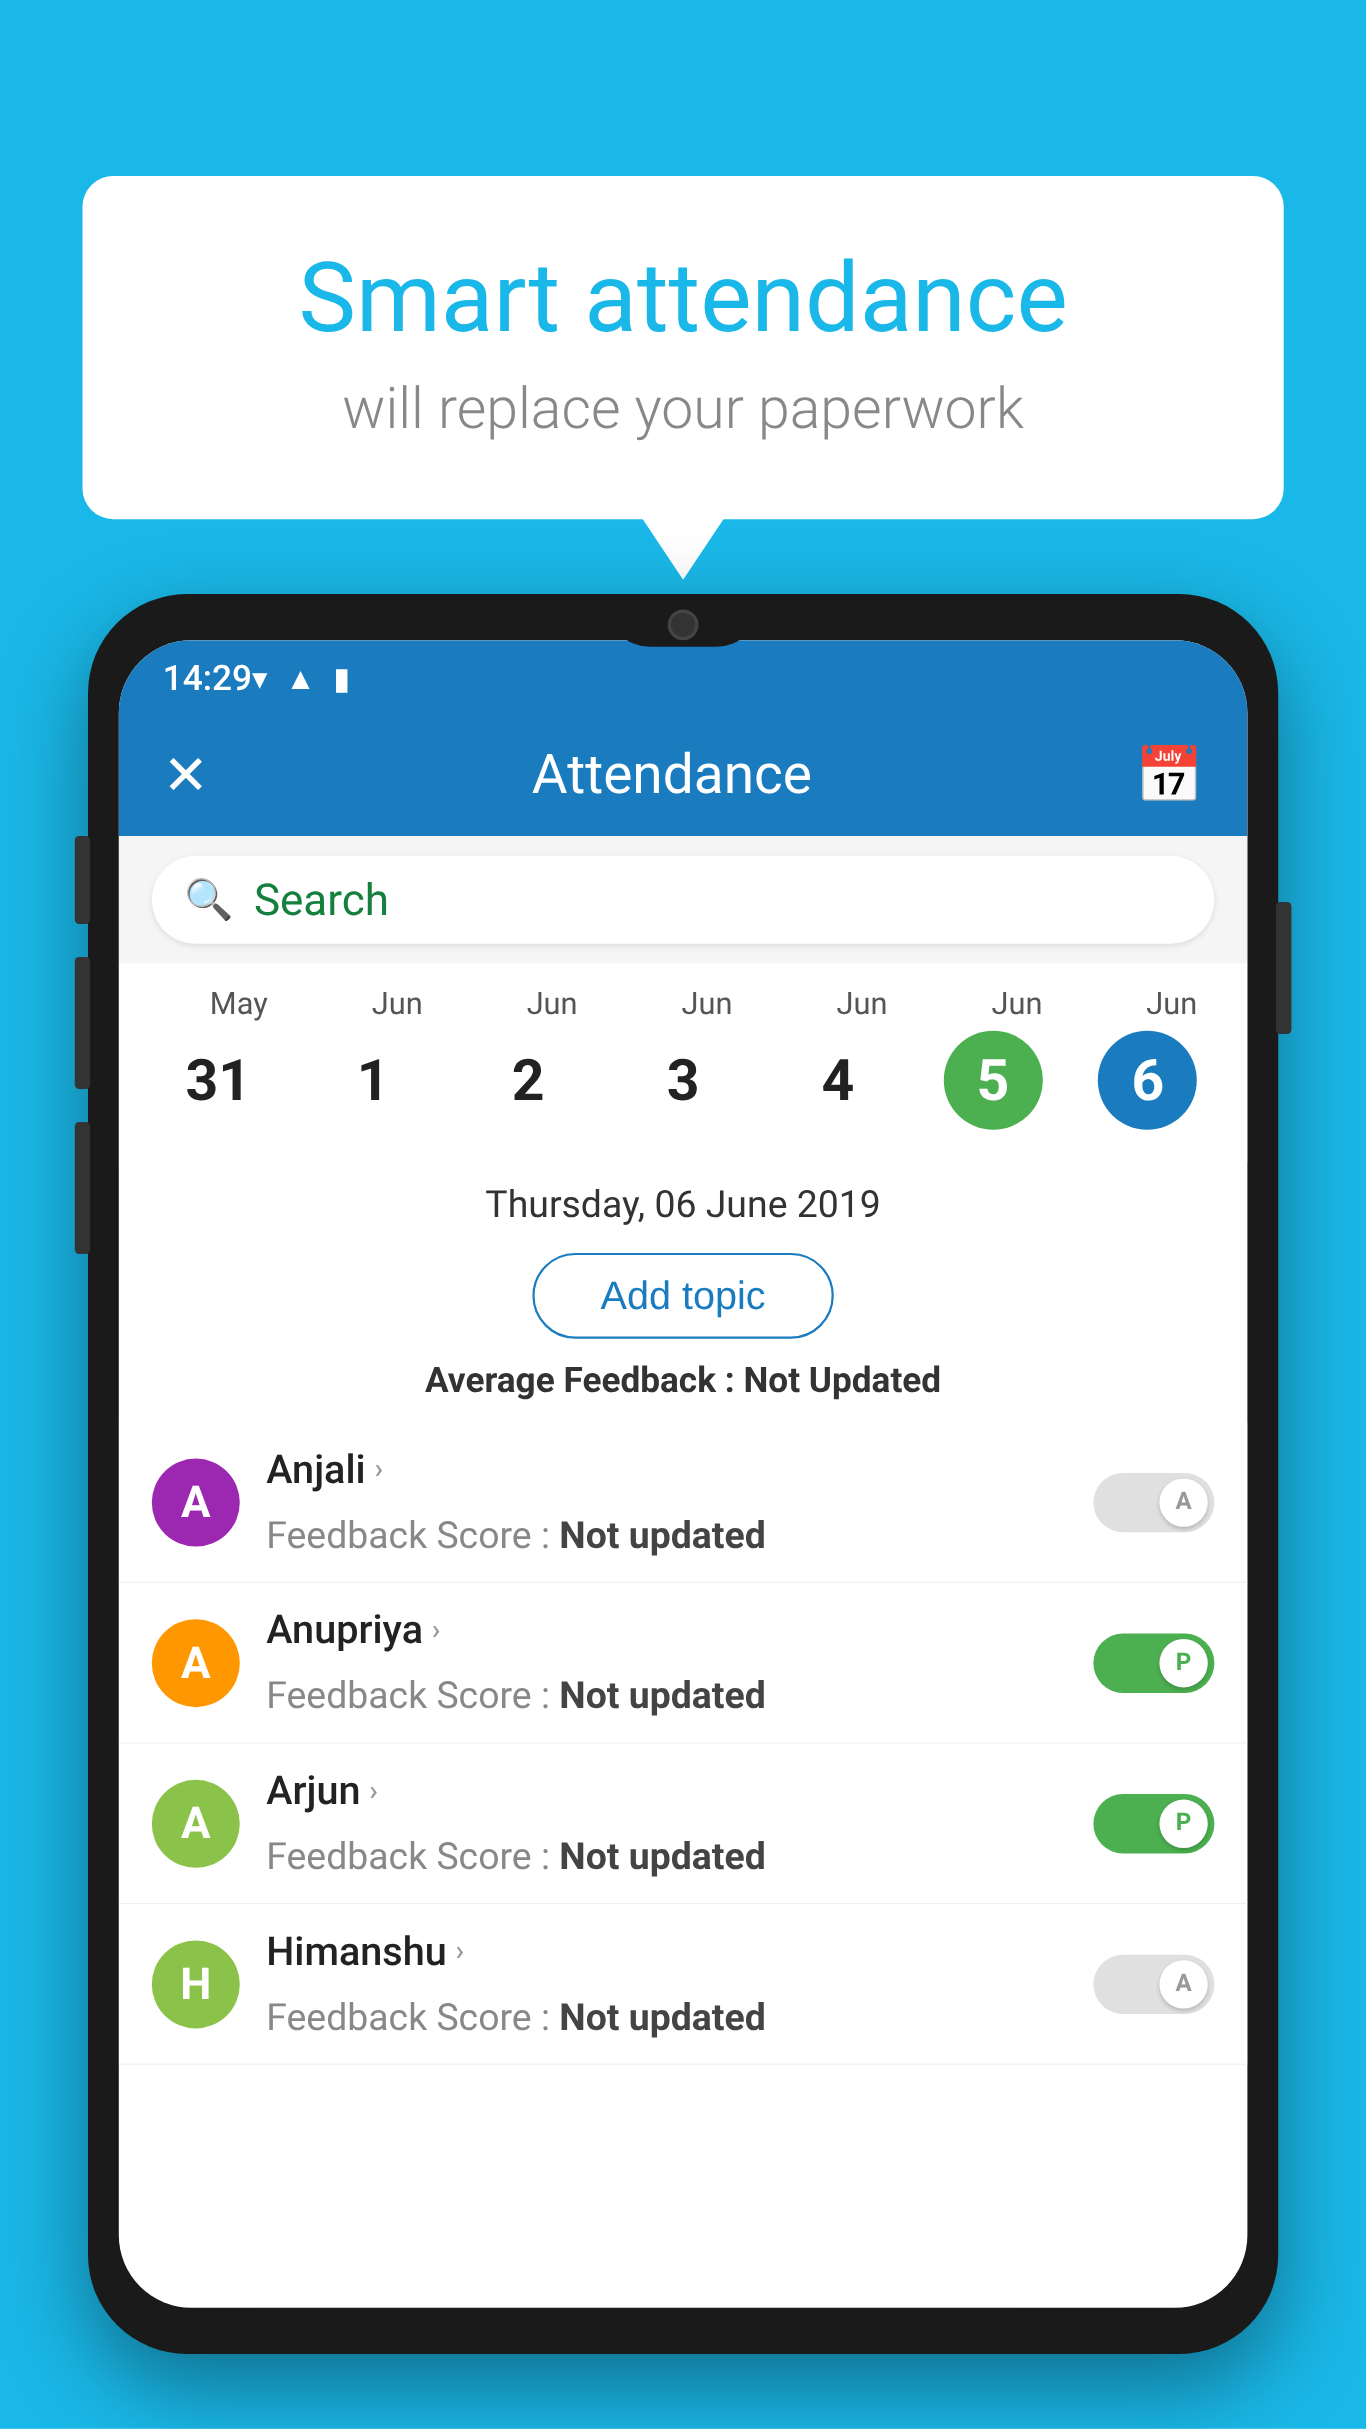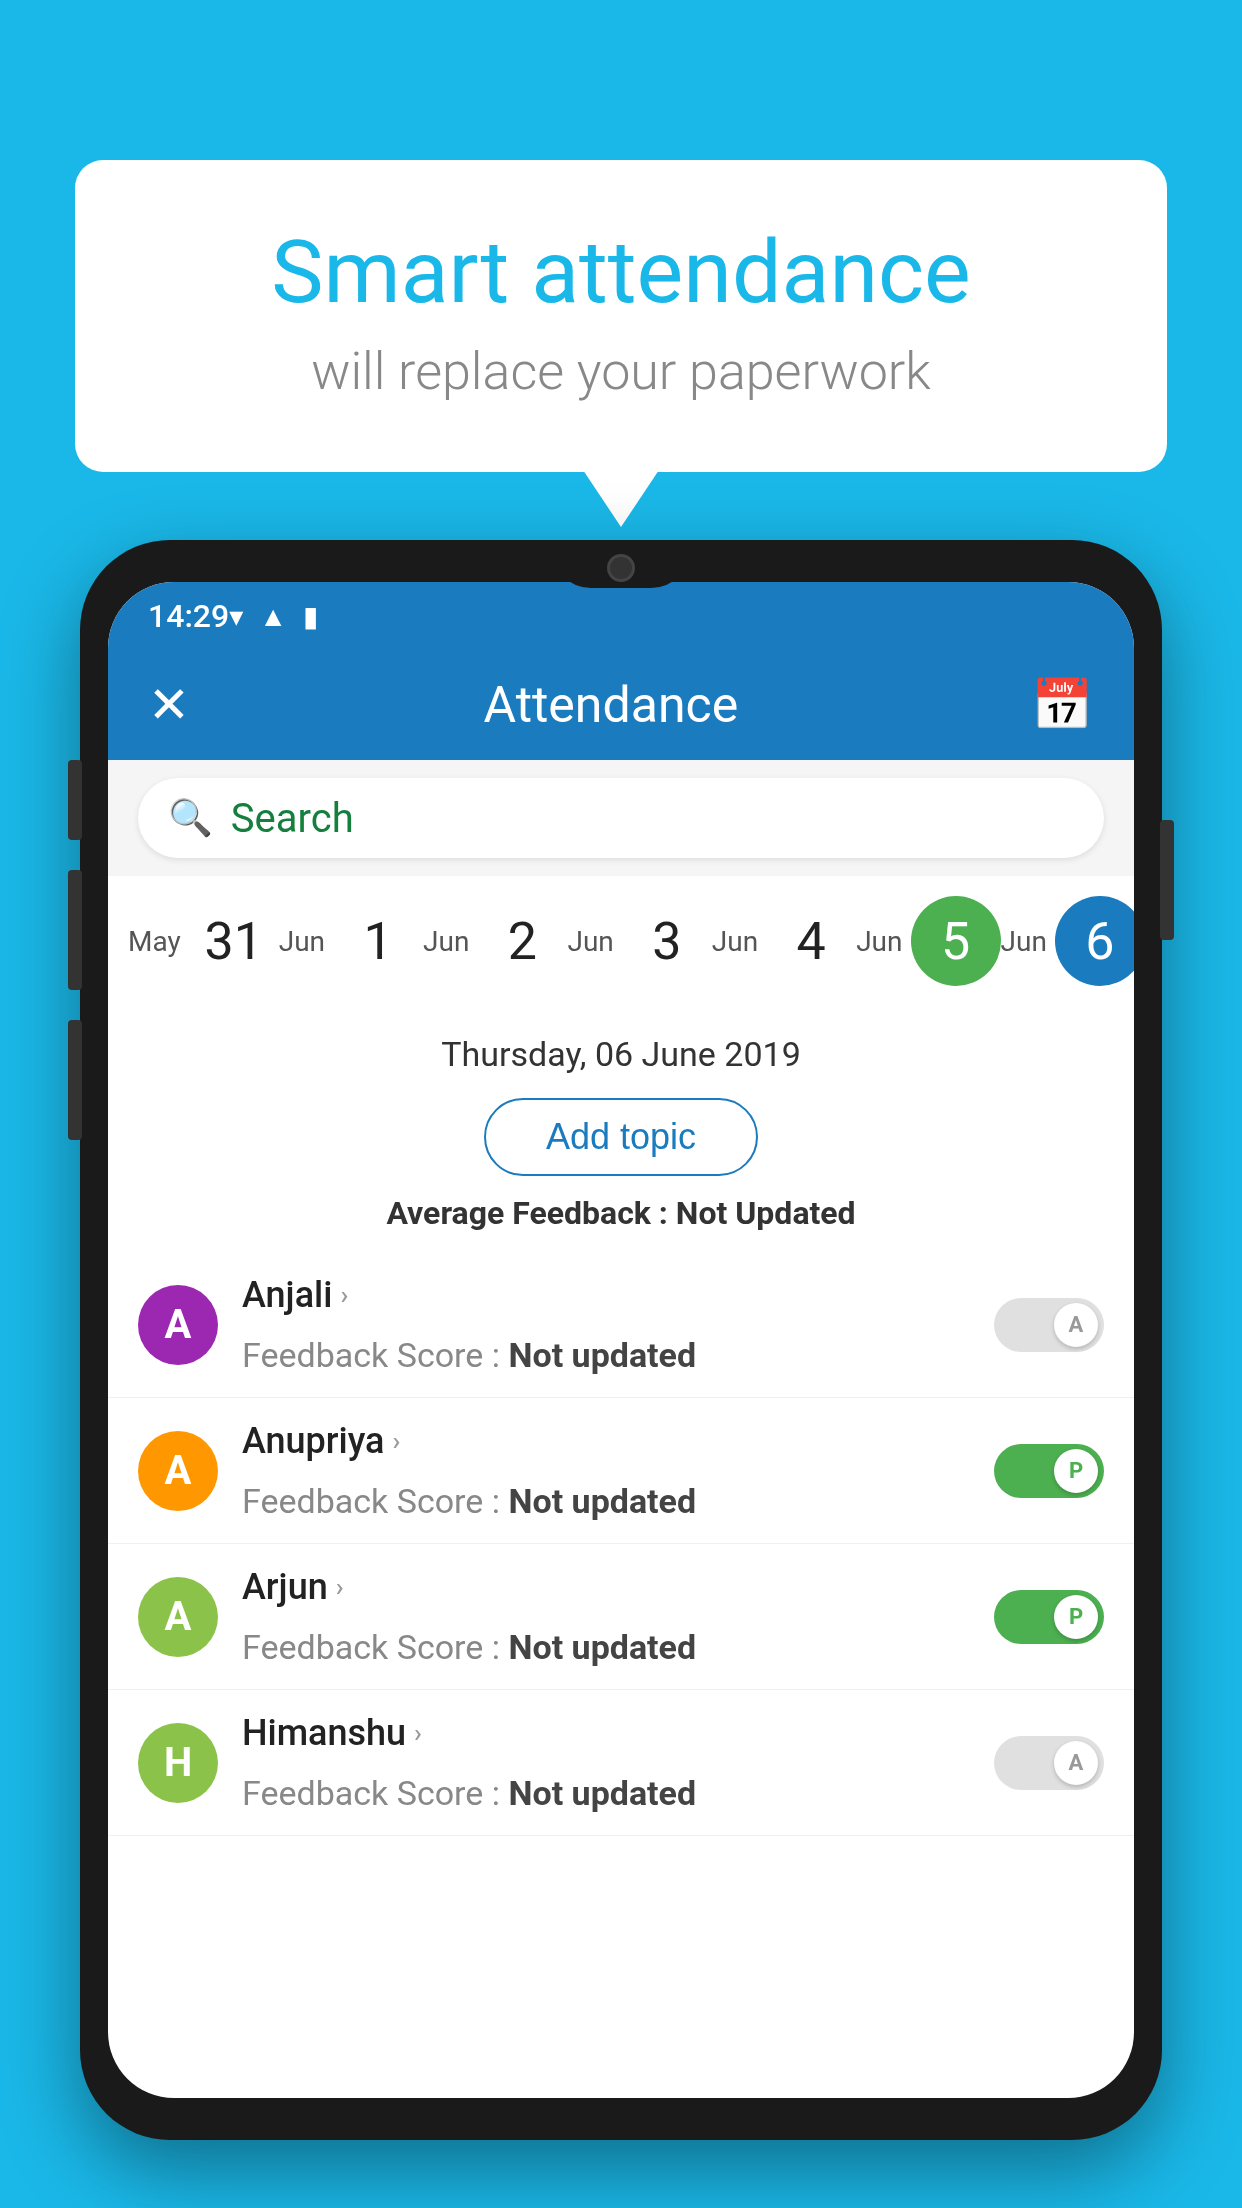--- a/index.html
+++ b/index.html
@@ -172,32 +172,32 @@
     
     .calendar-strip {
       background: white;
       padding: 20px 20px 30px;
       display: flex;
       justify-content: space-around;
       align-items: center;
     }
     .cal-day {
       display: flex;
-      flex-direction: row;
-      align-items: center;
+      flex-direction: column;
+      align-items: flex-end;
       gap: 8px;
     }
     .cal-month {
       font-size: 28px;
       color: #555;
       font-weight: 400;
     }
     .cal-date {
       font-size: 52px;
-      font-weight: 400;
+      font-weight: 700;
       color: #222;
       width: 90px;
       height: 90px;
       display: flex;
       align-items: center;
       justify-content: center;
       border-radius: 50%;
     }
     .cal-date.selected-green {
       background: #4caf50;

